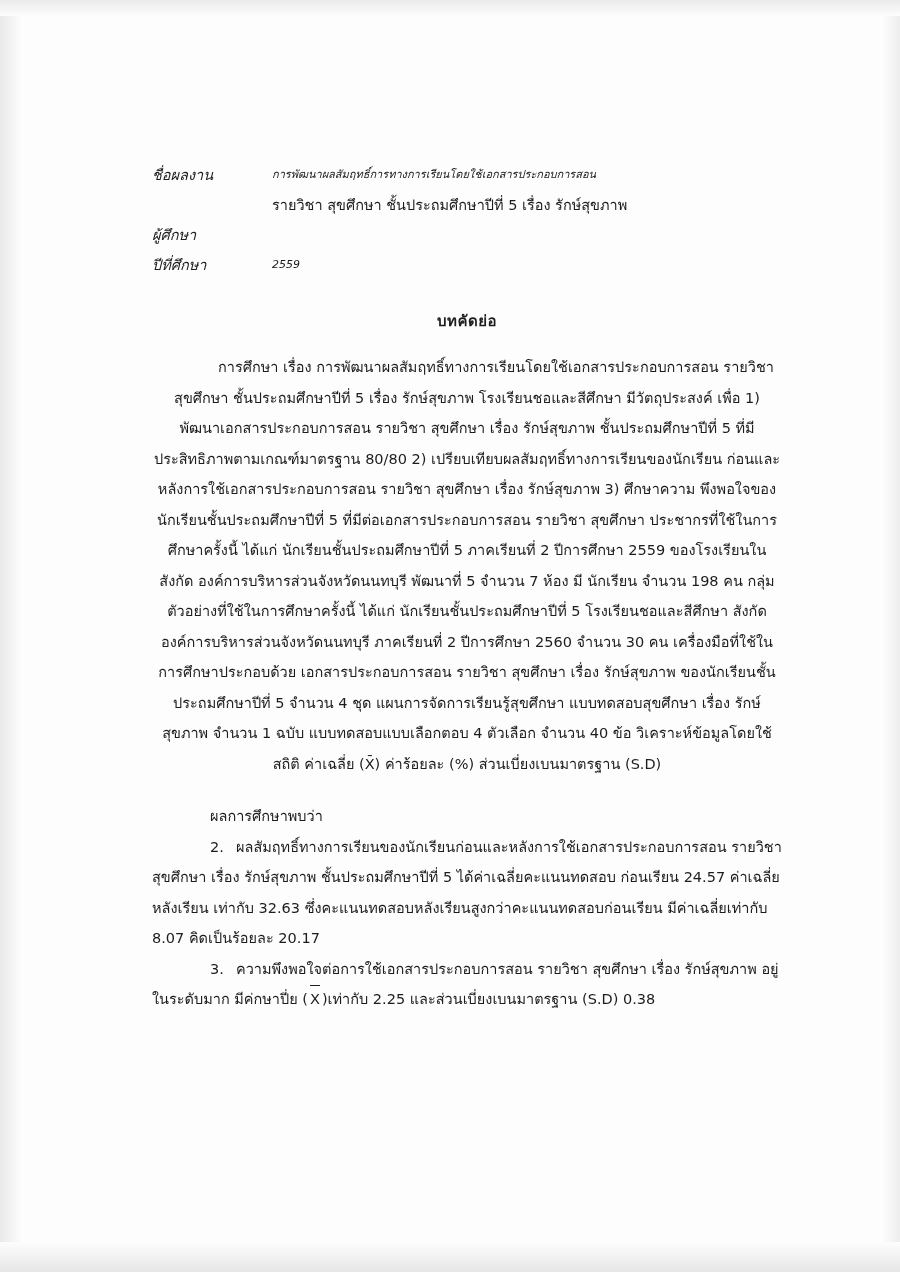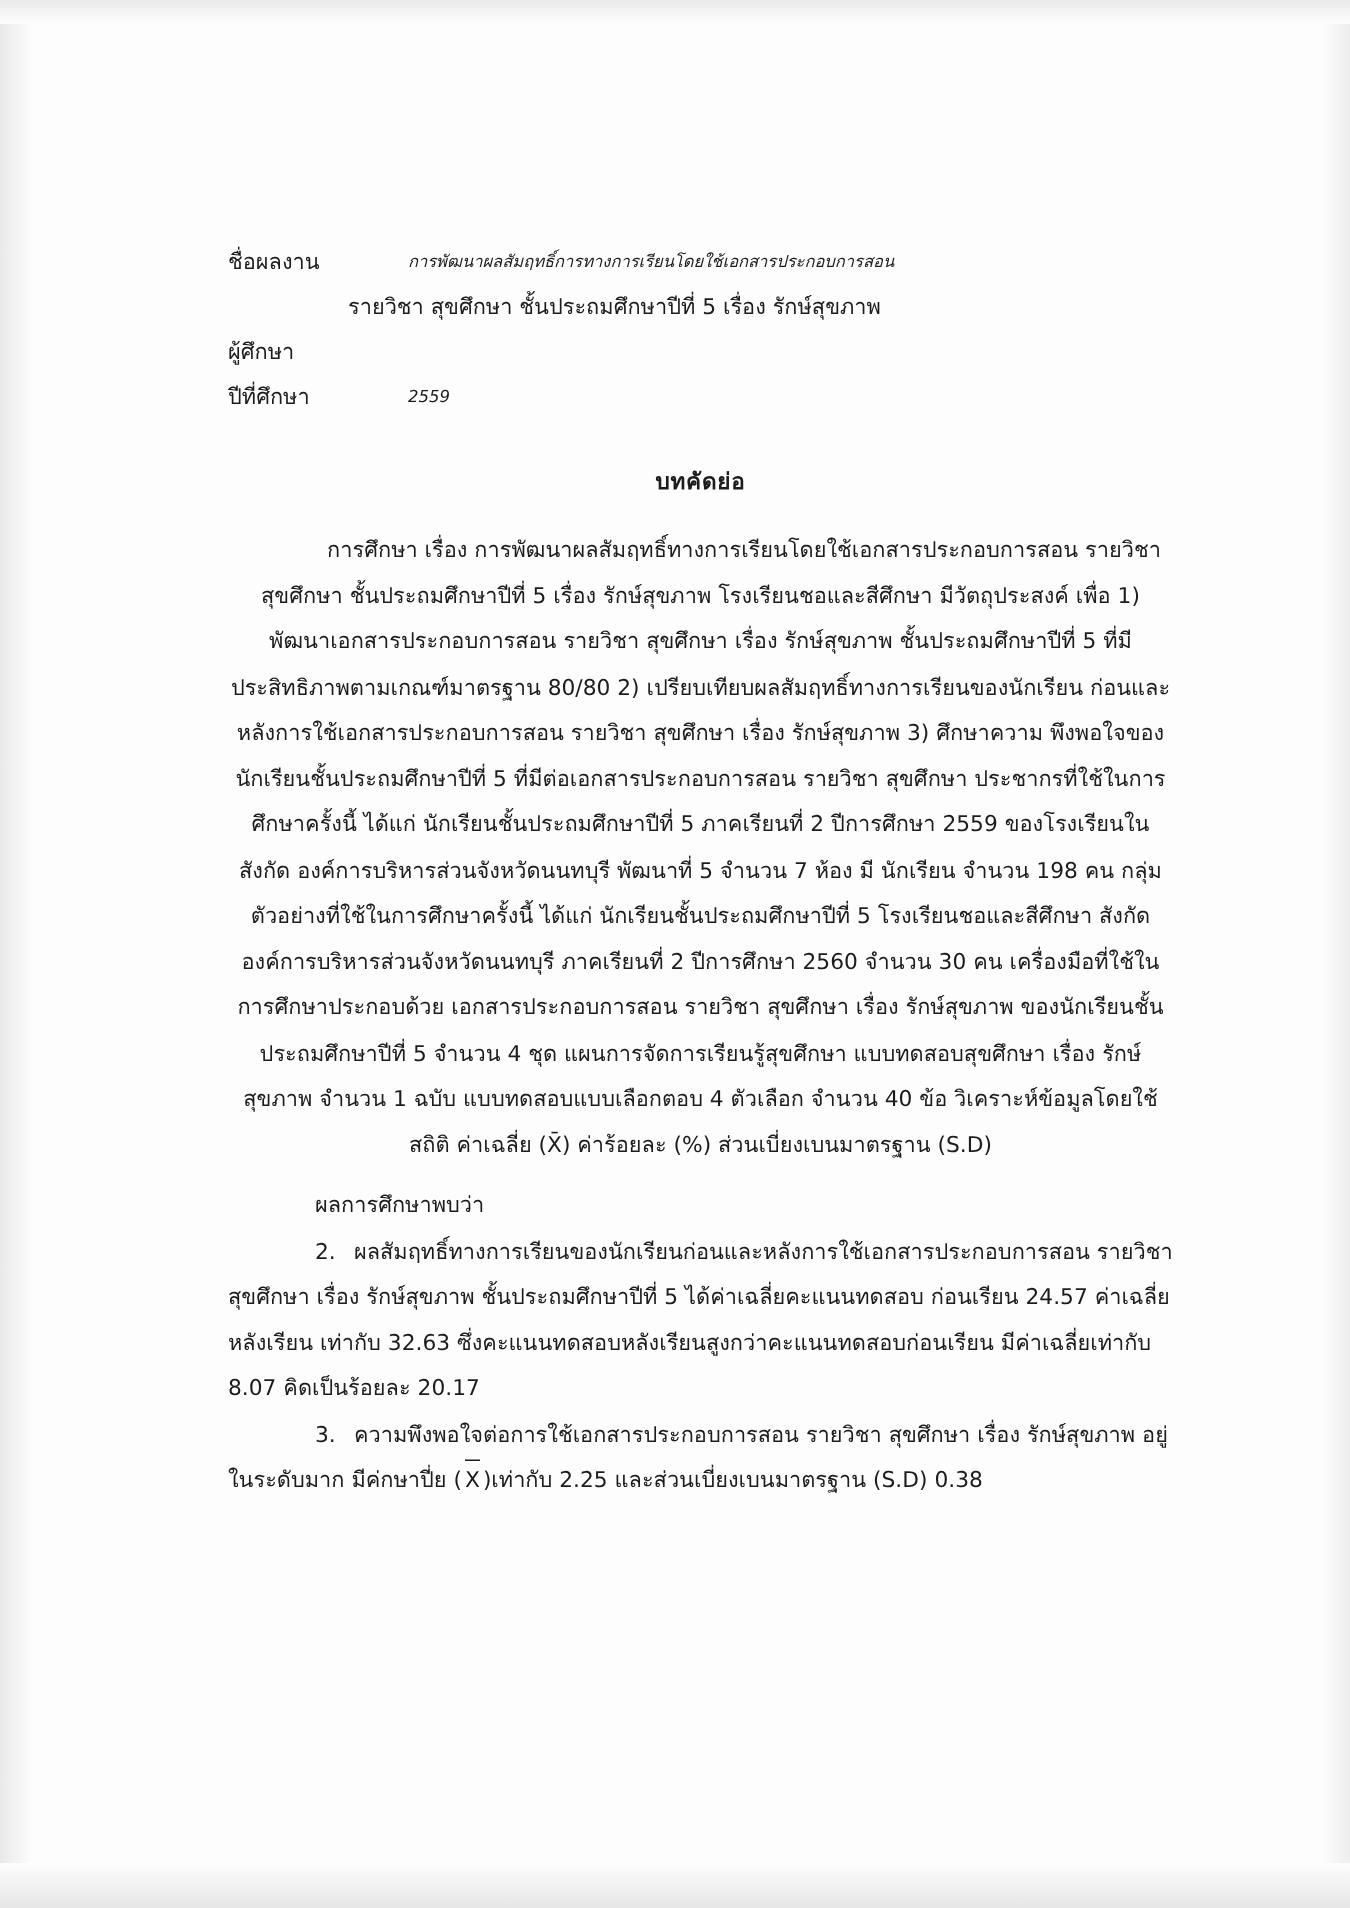--- a/index.html
+++ b/index.html
@@ -60,28 +60,29 @@
   
   .meta-row {
     display: flex;
     align-items: flex-start;
     line-height: 30px;
   }
   .meta-label {
     width: 120px;
     flex: 0 0 120px;
     font-size: 14.5px;
+    font-style: italic;
   }
   .meta-value {
     flex: 1 1 auto;
     font-size: 11px;
     font-style: italic;
   }
   .meta-value-cont {
-    margin-left: 80px;
+    margin-left: 120px;
     font-size: 14.5px;
     line-height: 30px;
   }
   .abstract-title {
     text-align: center;
     margin-top: 26px;
     margin-bottom: 16px;
     font-size: 15px;
     letter-spacing: 0.5px;
     font-weight: bold;
@@ -90,21 +91,21 @@
     margin: 0;
     font-size: 14.5px;
     line-height: 30.5px;
     text-align: center;
   }
   p.body-par .indent {
     display: inline-block;
     width: 58px;
   }
   .sub-head {
-    margin-top: 10px;
+    margin-top: 22px;
     margin-bottom: 0;
     font-size: 14.5px;
     line-height: 30.5px;
   }
   .sub-head .indent {
     display: inline-block;
     width: 58px;
   }
   .numbered {
     margin: 0;

